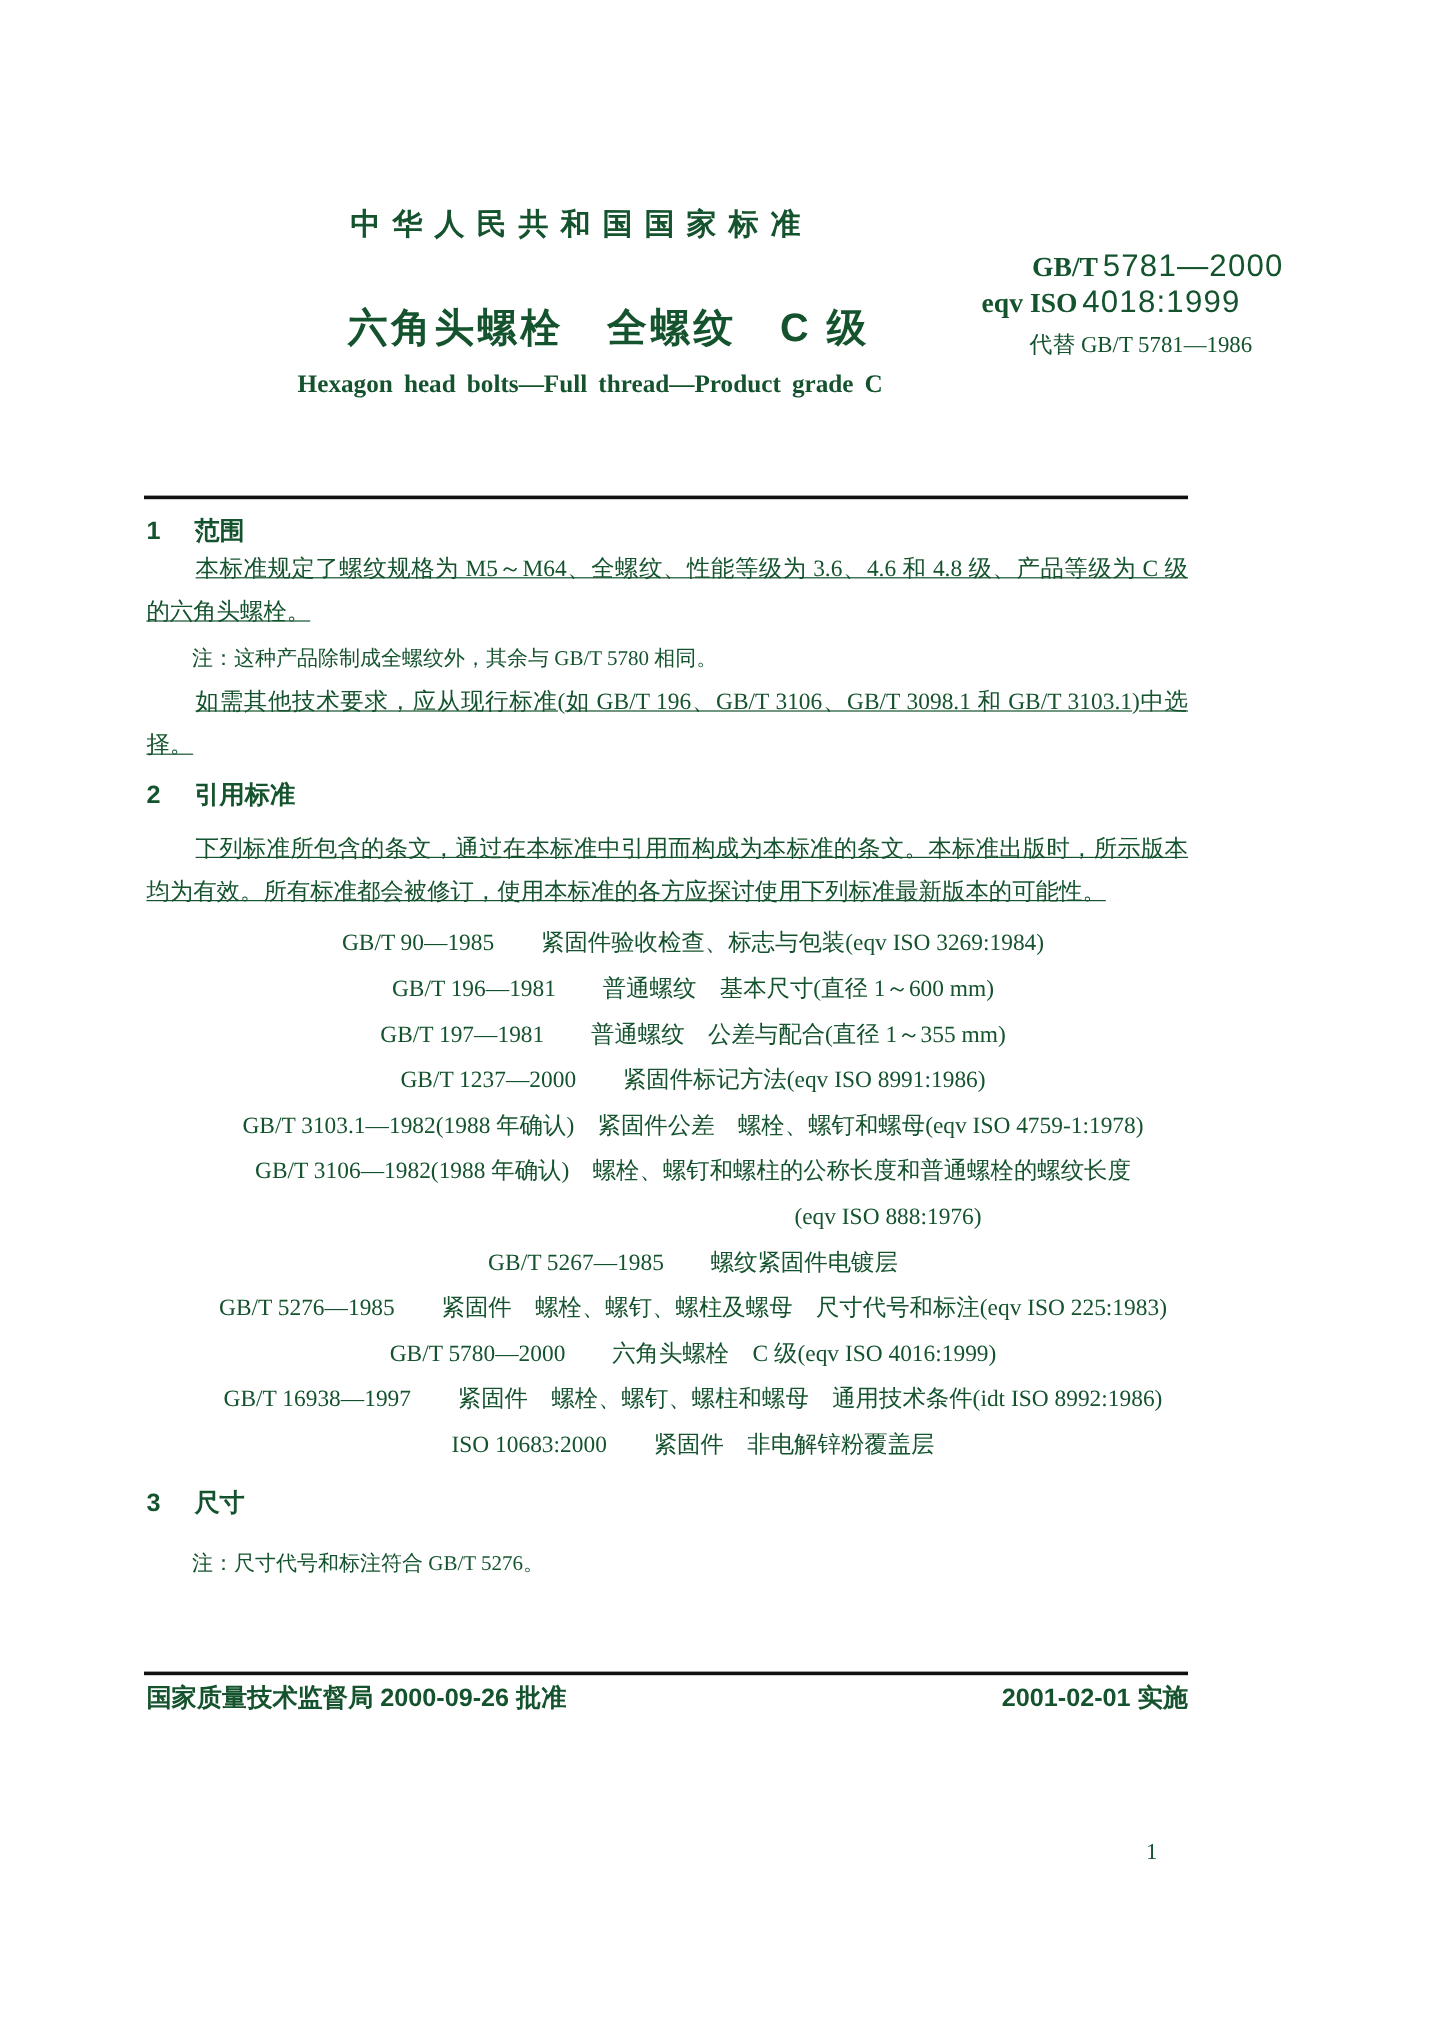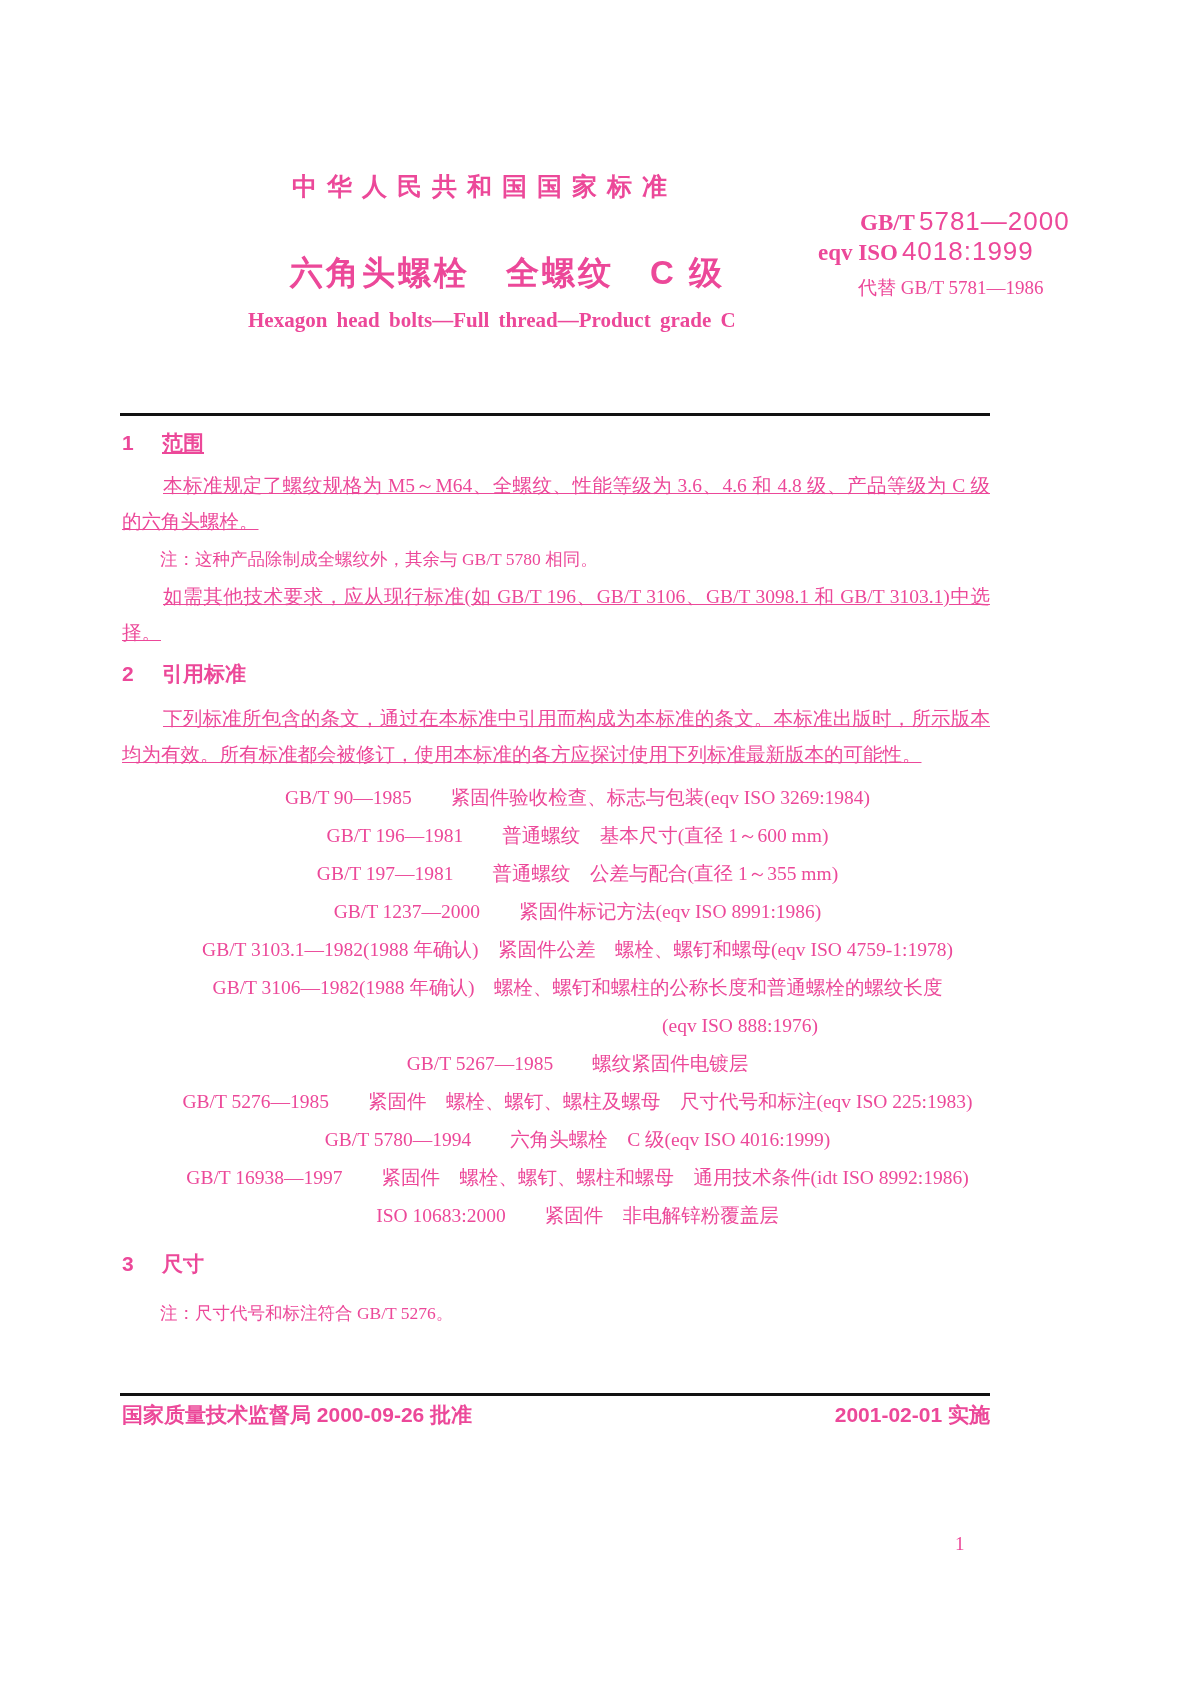--- a/index.html
+++ b/index.html
@@ -5,21 +5,21 @@
   html, body {
     margin: 0;
     padding: 0;
     background: #ffffff;
   }
   .page {
     position: relative;
     width: 1191px;
     height: 1684px;
     background: #ffffff;
-    color: #ec4899;
+    color: #14532d;
     font-family: "Liberation Serif", "DejaVu Serif", serif;
     overflow: hidden;
   }
   
   .nat-label {
     position: absolute;
     top: 170px;
     left: 292px;
     font-family: "Liberation Sans", "DejaVu Sans", sans-serif;
     font-weight: bold;
@@ -95,21 +95,21 @@
     line-height: 36px;
   }
   .sec-head {
     margin: 0;
     font-family: "Liberation Sans", "DejaVu Sans", sans-serif;
     font-weight: bold;
     font-size: 21px;
     line-height: 26px;
   }
   .sec-head .sec-num { display: inline-block; min-width: 40px; }
-  .sh1 { margin-bottom: 12px; text-decoration: underline; }
+  .sh1 { margin-bottom: 1px; }
   .sh2 { margin-top: 10px; margin-bottom: 14px; }
   .sh3 { margin-top: 16px; }
   .para {
     margin: 0;
     text-indent: 41px;
     text-align: justify;
     text-decoration: underline;
   }
   .note {
     margin: 3px 0 3px 38px;
@@ -182,21 +182,21 @@
     <div class="ref-list">
       <div class="ref-item">GB/T 90—1985　　紧固件验收检查、标志与包装(eqv ISO 3269:1984)</div>
       <div class="ref-item">GB/T 196—1981　　普通螺纹　基本尺寸(直径 1～600 mm)</div>
       <div class="ref-item">GB/T 197—1981　　普通螺纹　公差与配合(直径 1～355 mm)</div>
       <div class="ref-item">GB/T 1237—2000　　紧固件标记方法(eqv ISO 8991:1986)</div>
       <div class="ref-item">GB/T 3103.1—1982(1988 年确认)　紧固件公差　螺栓、螺钉和螺母(eqv ISO 4759-1:1978)</div>
       <div class="ref-item">GB/T 3106—1982(1988 年确认)　螺栓、螺钉和螺柱的公称长度和普通螺栓的螺纹长度</div>
       <div class="ref-item ref-cont">(eqv ISO 888:1976)</div>
       <div class="ref-item">GB/T 5267—1985　　螺纹紧固件电镀层</div>
       <div class="ref-item">GB/T 5276—1985　　紧固件　螺栓、螺钉、螺柱及螺母　尺寸代号和标注(eqv ISO 225:1983)</div>
-      <div class="ref-item">GB/T 5780—1994　　六角头螺栓　C 级(eqv ISO 4016:1999)</div>
+      <div class="ref-item">GB/T 5780—2000　　六角头螺栓　C 级(eqv ISO 4016:1999)</div>
       <div class="ref-item">GB/T 16938—1997　　紧固件　螺栓、螺钉、螺柱和螺母　通用技术条件(idt ISO 8992:1986)</div>
       <div class="ref-item">ISO 10683:2000　　紧固件　非电解锌粉覆盖层</div>
     </div>
 
     <h2 class="sec-head sh3">
       <span class="sec-num">3</span><span>尺寸</span>
     </h2>
     <p class="note note3">注：尺寸代号和标注符合 GB/T 5276。</p>
 
   </div>

